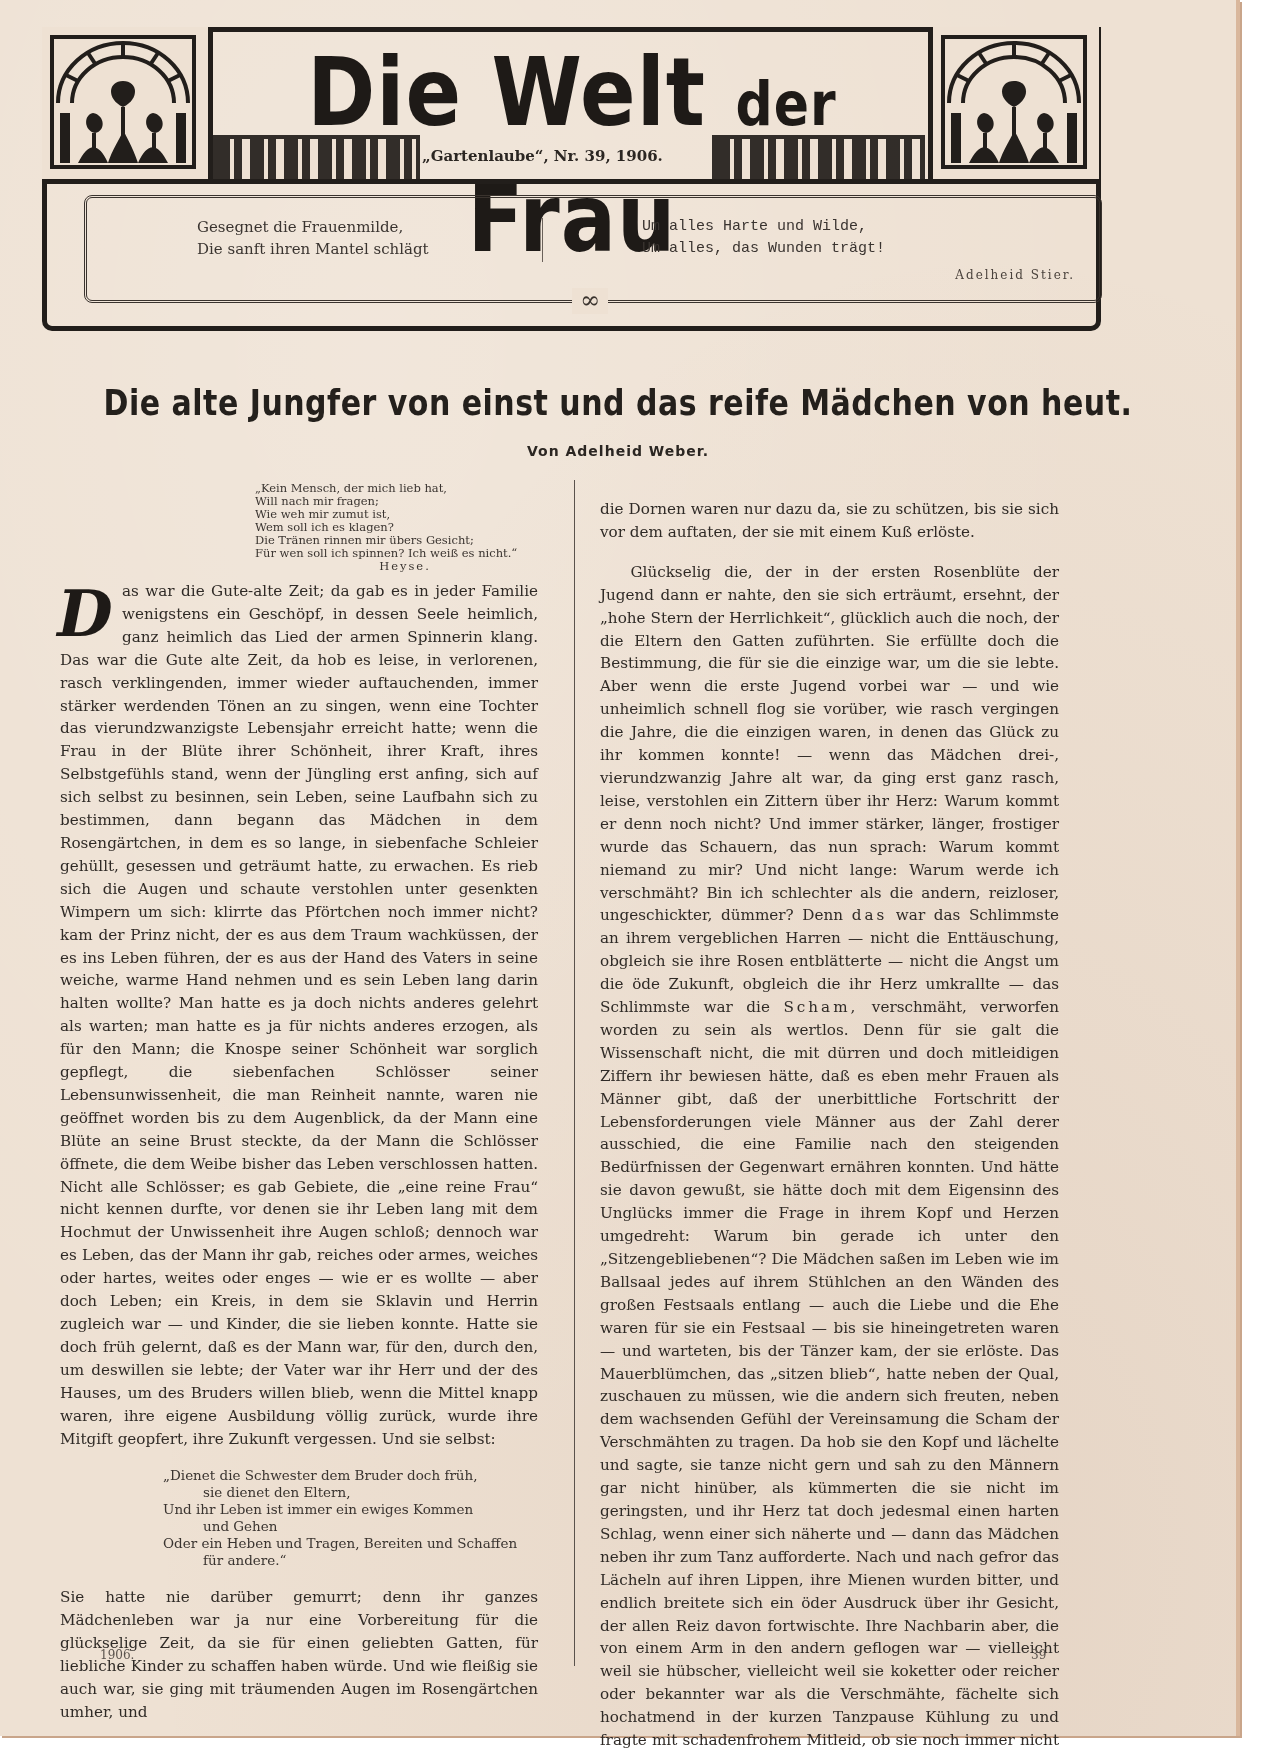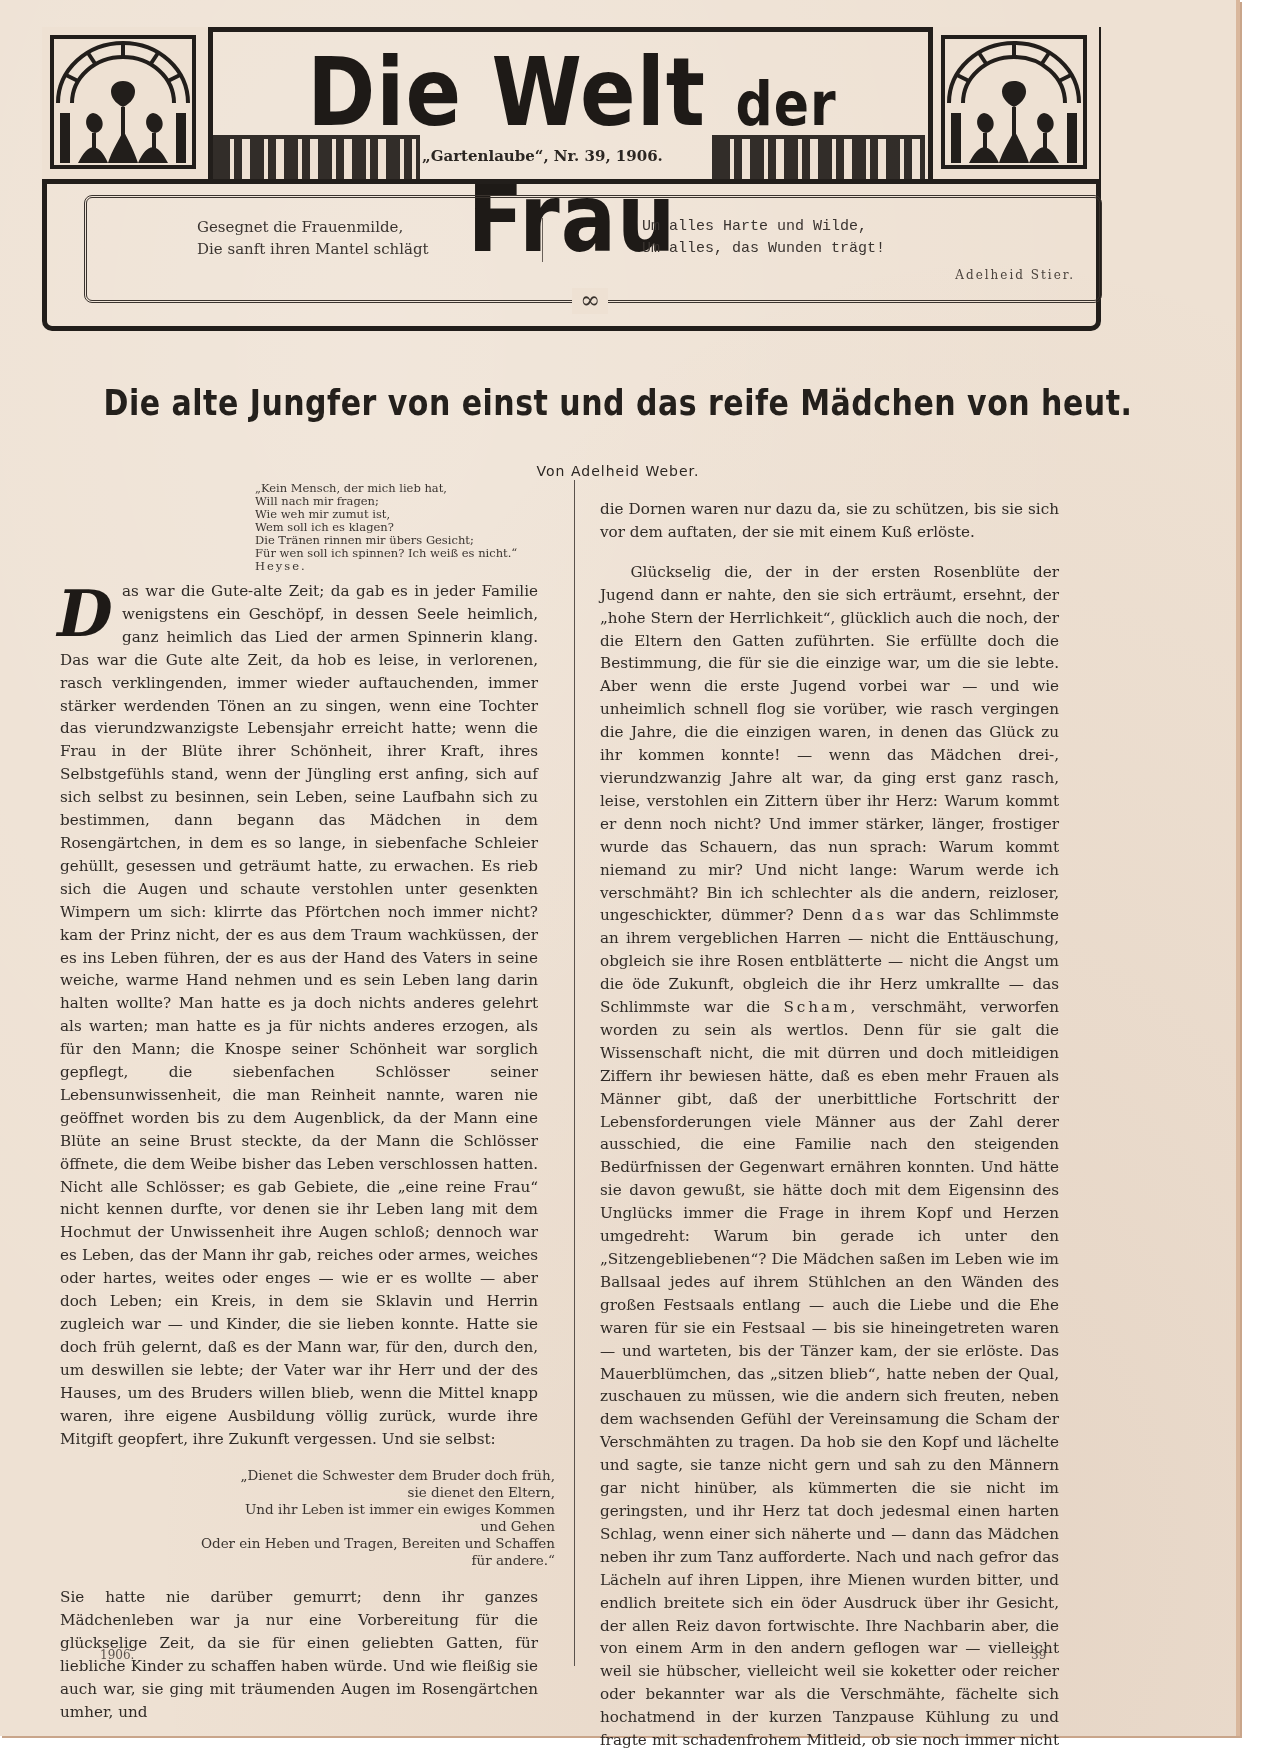--- a/index.html
+++ b/index.html
@@ -63,45 +63,45 @@
   .verse-divider { position: absolute; left: 455px; top: 20px; width: 1px; height: 44px; background: #6a615a; }
   .verse-author { position: absolute; right: 24px; top: 70px; font-size: 12px; letter-spacing: 2px; color: #4a423c; }
 
   
   .article-title {
     position: absolute; left: 0; top: 385px; width: 1236px; text-align: center;
     font-family: "DejaVu Sans", sans-serif; font-size: 30px; font-weight: bold; color: #24201c;
     transform: scaleY(1.18); letter-spacing: 0.5px;
   }
   .byline {
-    position: absolute; left: 0; top: 463px; width: 1236px; text-align: center;
-    font-family: "DejaVu Sans", sans-serif; font-weight: normal; font-size: 14px; letter-spacing: 1px;
+    position: absolute; left: 0; top: 443px; width: 1236px; text-align: center;
+    font-family: "DejaVu Sans", sans-serif; font-weight: bold; font-size: 14px; letter-spacing: 1px;
   }
 
   
   .col {
     position: absolute; font-size: 15.2px; line-height: 22.9px; text-align: justify; color: #2f2a26;
   }
   .col p { margin: 17px; }
   .col-left { left: 43px; top: 563px; width: 512px; }
   .col-right { left: 583px; top: 481px; width: 493px; }
   .col-rule { position: absolute; left: 574px; top: 480px; width: 1px; height: 1186px; background: #5a524c; }
 
   .epigraph {
     position: absolute; left: 255px; top: 482px; width: 300px; font-size: 11.5px; line-height: 13px; color: #3a3430;
   }
-  .epigraph .attr { text-align: left; letter-spacing: 2px; padding-right: 0px; }
+  .epigraph .attr { text-align: center; letter-spacing: 2px; padding-right: 0px; }
 
   .dropcap {
     float: left; width: 58px; height: 66px; margin: 2px 8px 0 -4px;
     font-family: "DejaVu Serif", serif; font-size: 64px; line-height: 64px; font-weight: bold; font-style: italic;
     color: #1e1a17; text-align: center;
   }
   .inset-verse {
-    margin: 8px 0 8px 61px; font-size: 13.5px; line-height: 17px; text-align: right; color: #3a3430;
+    margin: 8px 0 8px 120px; font-size: 13.5px; line-height: 17px; text-align: left; color: #3a3430;
   }
   .inset-verse .indent { padding-left: 40px; }
   .indent-first { text-indent: 2em; }
   .spaced { letter-spacing: 3px; }
 
   .footer-left { position: absolute; left: 100px; top: 1648px; font-size: 12px; color: #5a534d; font-family: "DejaVu Serif", serif; }
   .footer-right { position: absolute; left: 1031px; top: 1648px; font-size: 12px; color: #5a534d; font-family: "DejaVu Serif", serif; }
 </style>
 </head>
 <body>

